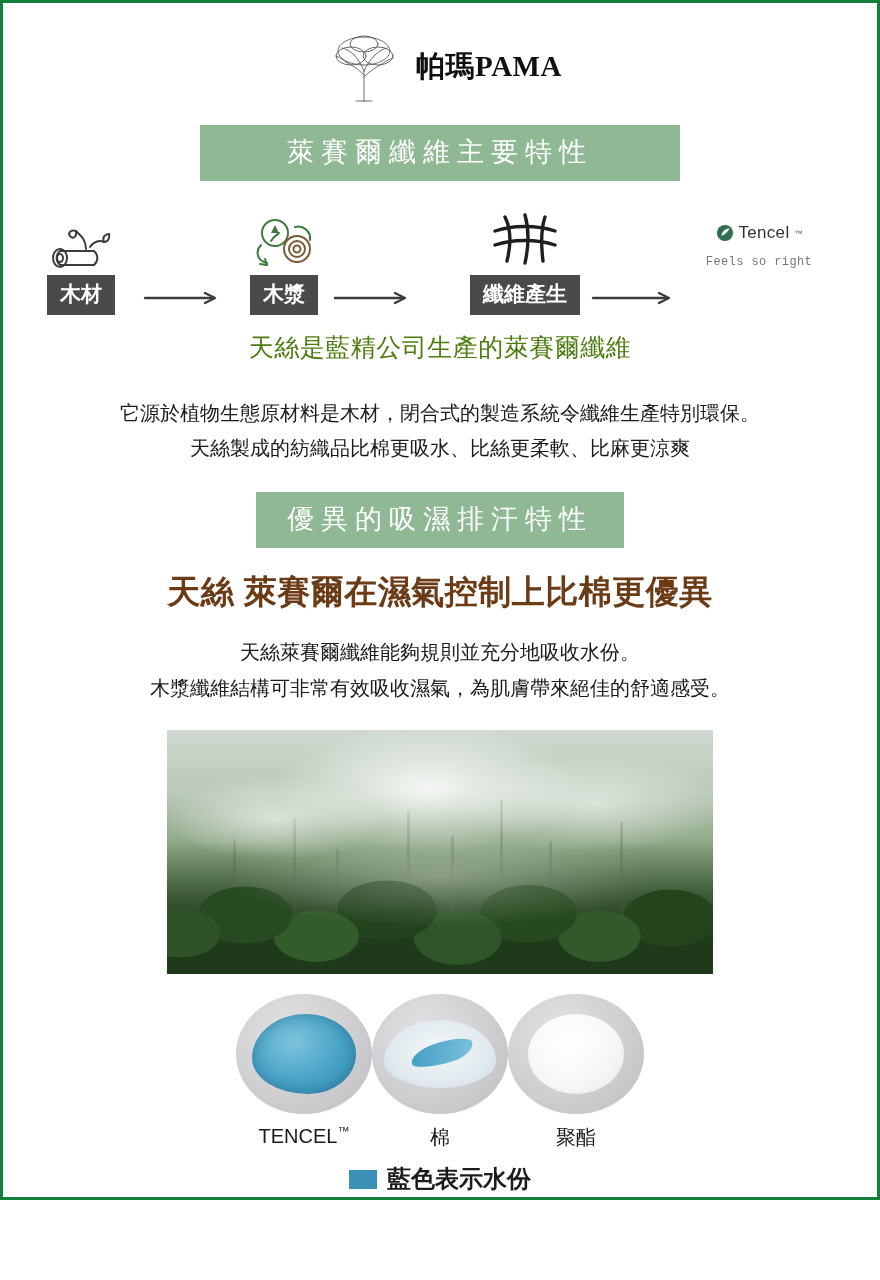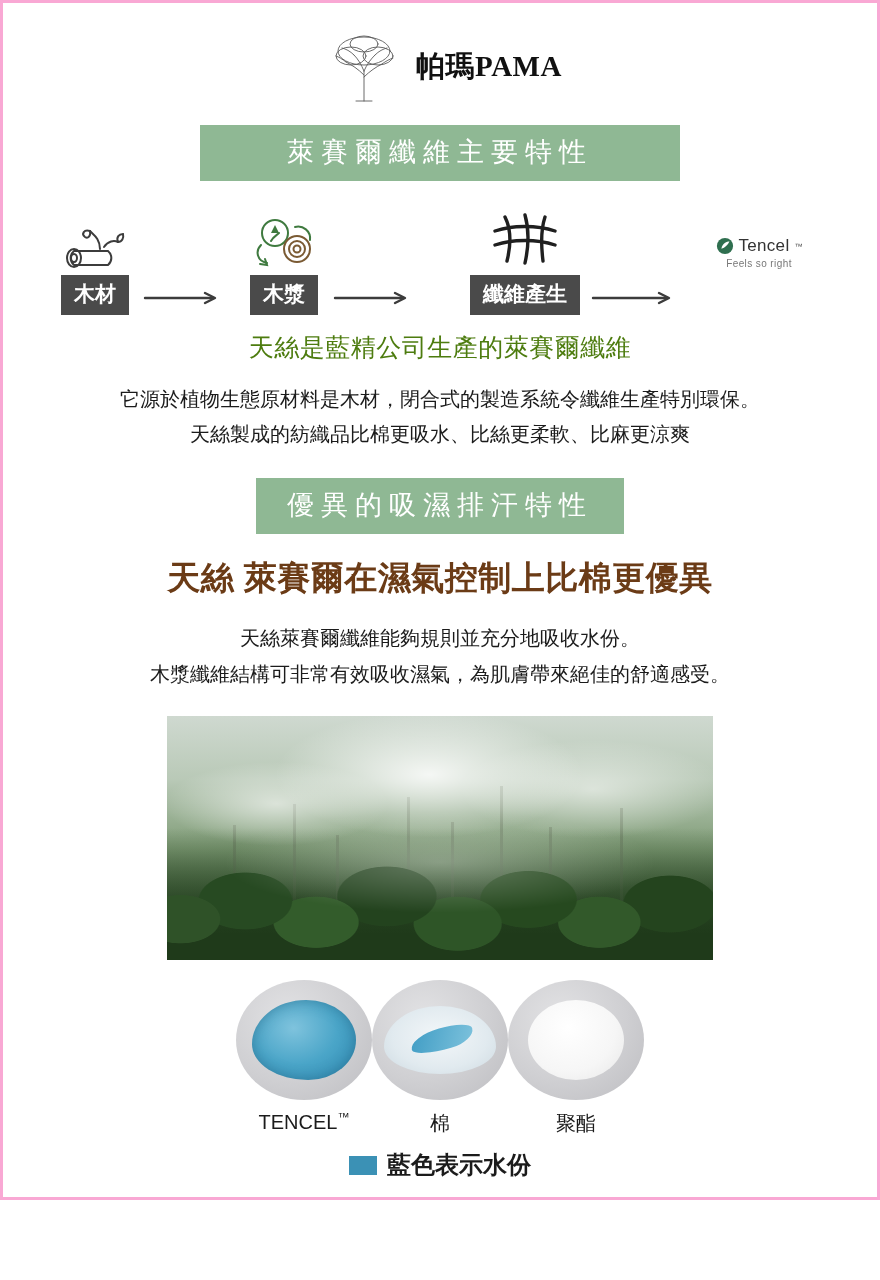--- a/index.html
+++ b/index.html
@@ -12,21 +12,21 @@
     height: 1280px;
     font-family: "Liberation Sans", sans-serif;
     color: #222;
     overflow: hidden;
   }
   .page {
     position: relative;
     width: 880px;
     height: 1200px;
     box-sizing: border-box;
-    border: 3px solid #f9a8d4;
+    border: 3px solid #15803d;
     background: #fff;
   }
   .inner {
     position: relative;
     width: 100%;
     height: 100%;
     box-sizing: border-box;
     padding: 0;
   }
 
@@ -123,40 +123,41 @@
     font-size: 17px;
     color: #333;
     letter-spacing: 0.3px;
   }
   .tencel-tm {
     font-size: 8px;
     vertical-align: super;
     color: #555;
   }
   .tencel-tag {
-    font-size: 10px;
+    font-size: 12px;
     color: #777;
     letter-spacing: 0.4px;
-    margin-top: 2px;
+    margin-top: 12px;
+    font-family: Liberation Mono, monospace;
   }
 
   
   .green-line {
     text-align: center;
     color: #4d7c0f;
     font-size: 25px;
     margin-top: 12px;
     letter-spacing: 0.5px;
   }
   .body-text {
     text-align: center;
     font-size: 20px;
     color: #1b1b1b;
     line-height: 1.75;
-    margin-top: 18px;
+    margin-top: 32px;
   }
   .headline {
     text-align: center;
     color: #6b3b16;
     font-size: 33px;
     font-weight: bold;
     margin-top: 22px;
     letter-spacing: 0.5px;
   }
   .body-text2 {
@@ -319,21 +320,21 @@
           </g>
         </svg>
       </span>
       <span class="brand-name">帕瑪PAMA</span>
     </div>
 
     <div class="greenbar bar1">萊賽爾纖維主要特性</div>
 
     <div class="flow">
 
-      <div class="flow-item" style="left:38px; width:108px;">
+      <div class="flow-item" style="left:24px; width:108px;">
         <div class="flow-icon">
           <svg viewBox="0 0 70 56" width="70" height="56" aria-hidden="true">
             <g fill="none" stroke="#3c3c3c" stroke-width="2" stroke-linecap="round">
               <path d="M14 38 h34 a9 9 0 0 1 0 14 h-34 a9 9 0 0 1 0 -14 z"></path>
               <ellipse cx="14" cy="45" rx="7" ry="9"></ellipse>
               <path d="M14 45 m-3 0 a3 4 0 1 0 6 0 a3 4 0 1 0 -6 0"></path>
               <path d="M40 36 C40 26 34 22 30 18"></path>
               <path d="M30 18 c-6 -2 -9 3 -5 6 c3 2 6 -1 5 -6 z"></path>
               <path d="M44 34 c4 -6 10 -7 14 -5"></path>
               <path d="M58 29 c-2 -5 1 -8 5 -8 c1 4 -1 8 -5 8 z"></path>

